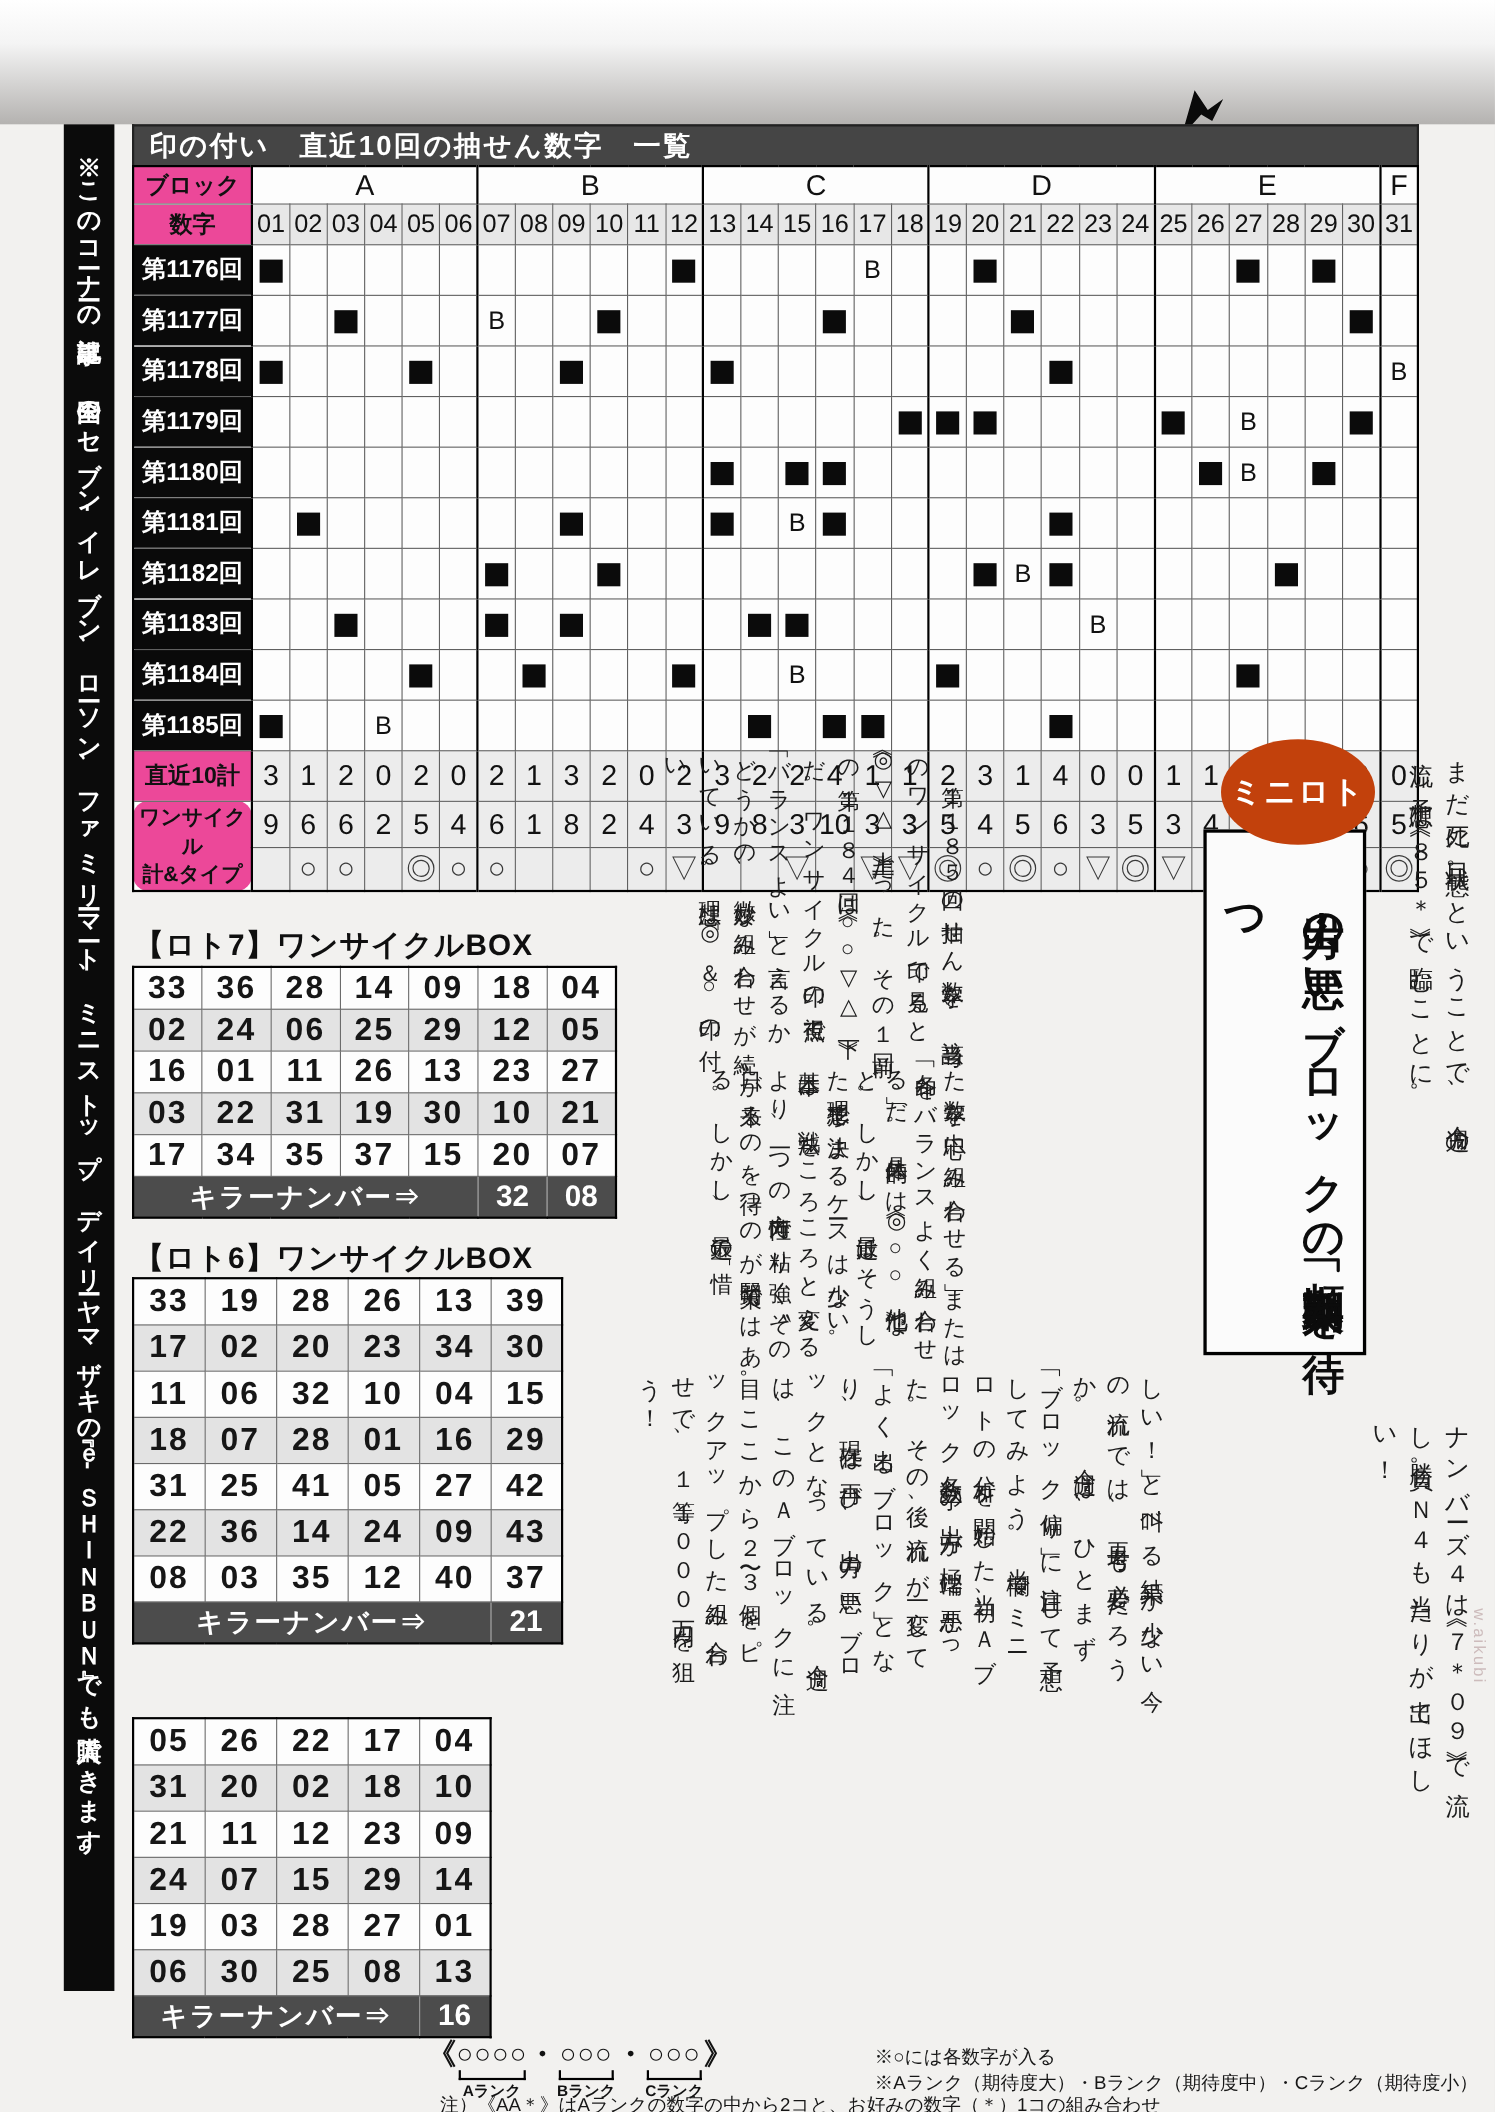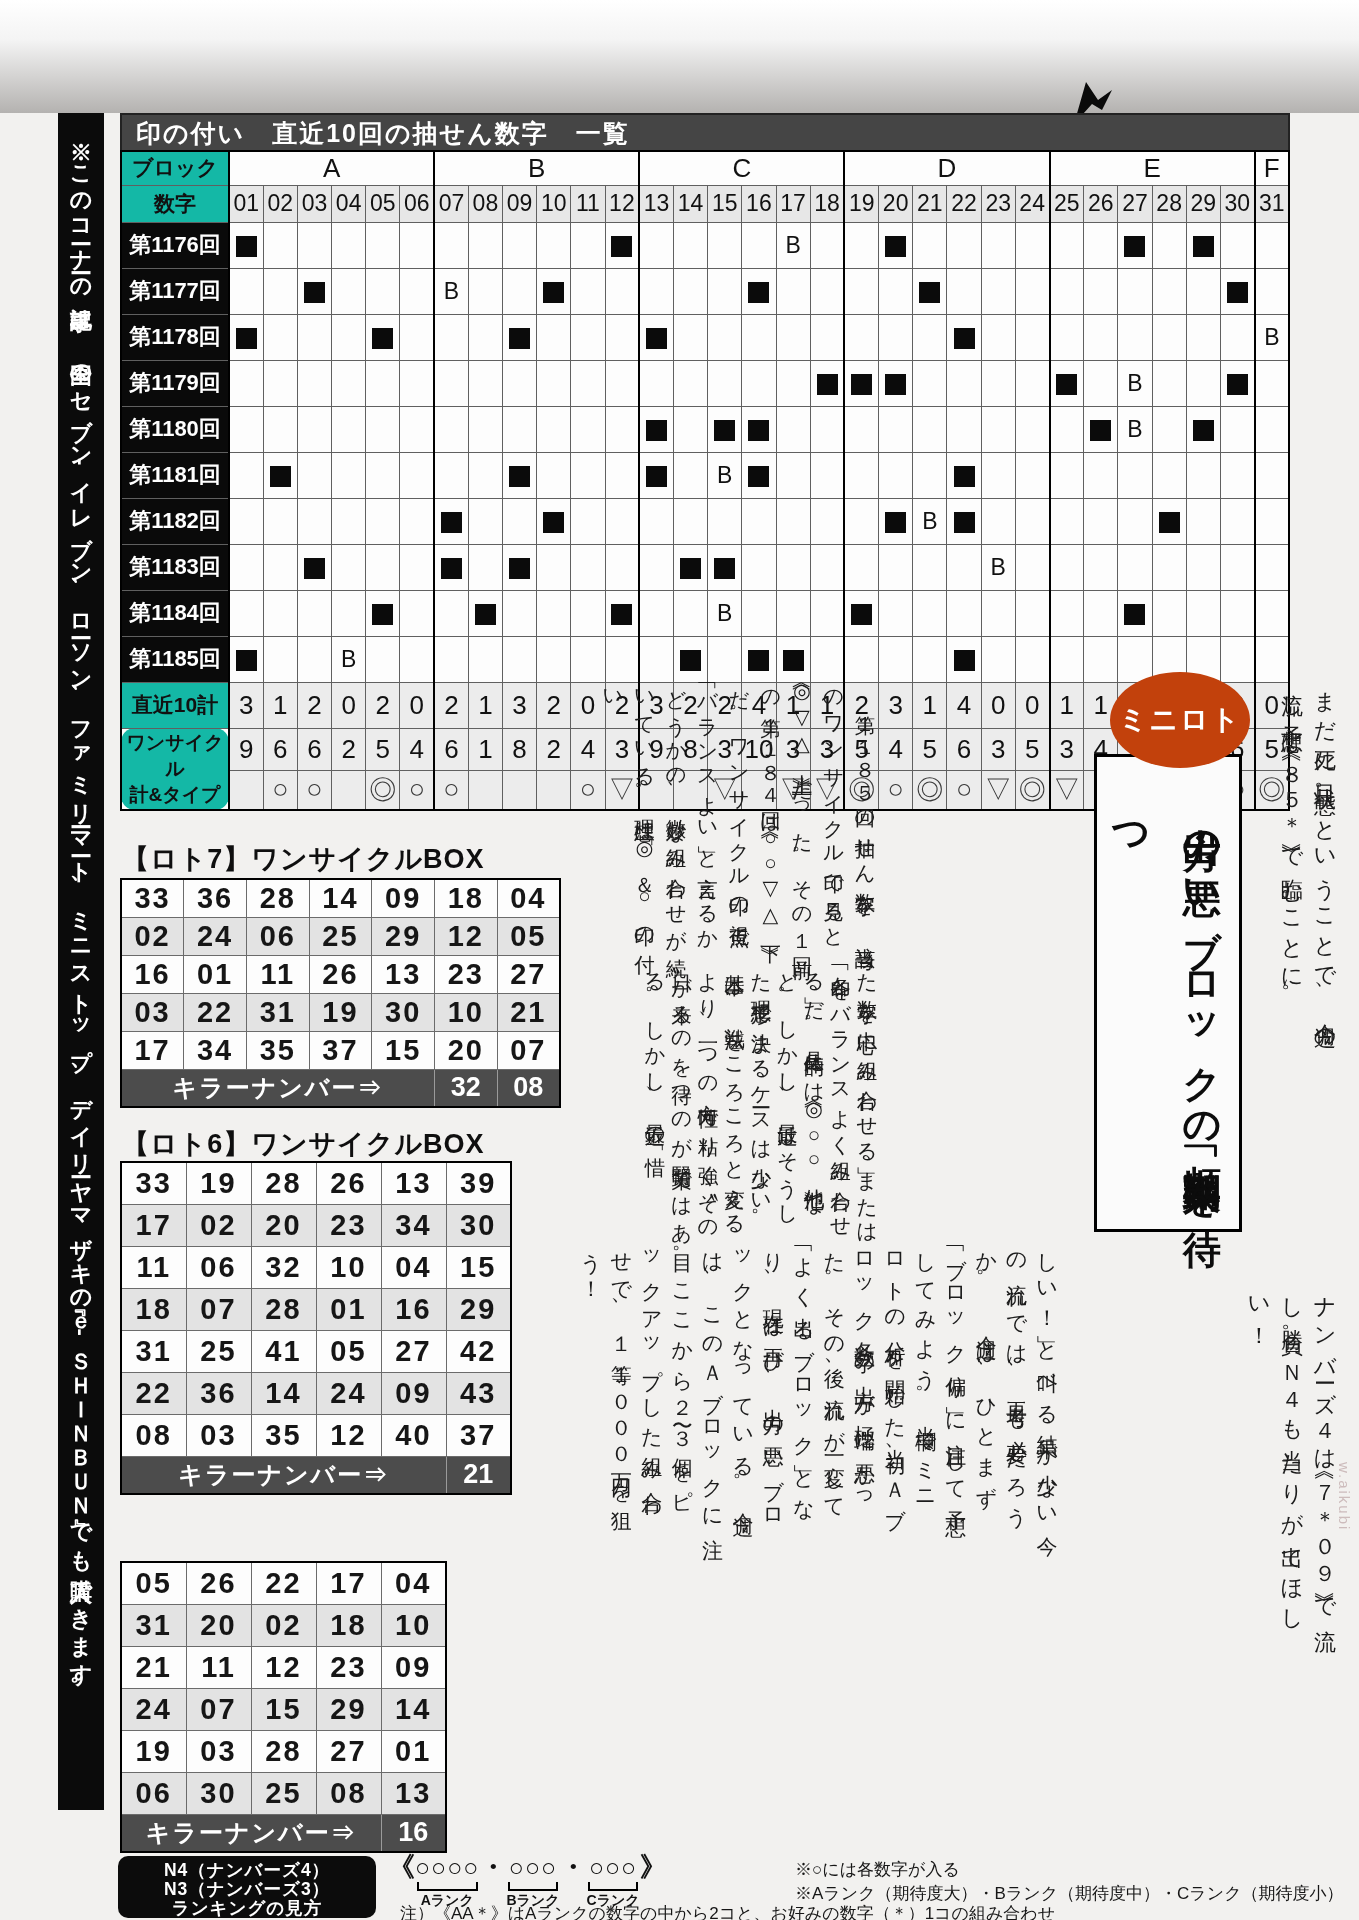--- a/index.html
+++ b/index.html
@@ -16,21 +16,21 @@
     color:#fff;font-size:22px;font-weight:bold;letter-spacing:2px;height:1670px;
     font-family:"Liberation Sans",sans-serif;}
   .vtext{writing-mode:vertical-rl;text-orientation:mixed;}
   
   #tablewrap{position:absolute;left:120px;top:113px;width:1170px;}
   #tablehead{height:37px;background:#454545;color:#fff;font-size:25px;font-weight:bold;
     letter-spacing:2px;line-height:37px;padding-left:14px;box-sizing:border-box;border:2px solid #222;border-bottom:none;}
   table.grid{border-collapse:collapse;width:1170px;table-layout:fixed;background:#fff;border:2.5px solid #000;}
   table.grid td{border:1px solid #606060;text-align:center;vertical-align:middle;padding:0;overflow:hidden;}
   td.thickR{border-right:2.5px solid #000 !important;}
-  td.lblcell{background:#14b8a6;font-size:21px;font-weight:bold;color:#111;}
+  td.lblcell{background:#ec4899;font-size:21px;font-weight:bold;color:#111;}
   td.blkcell{background:#fdfdfd;font-size:26px;color:#111;}
   td.numhdr{background:#e7e7e7;font-size:23px;color:#111;}
   td.rowlbl{background:#0a0a0a;color:#fff;font-size:22px;font-weight:bold;letter-spacing:0px;}
   td.datacell{background:#fdfdfd;font-size:23px;color:#111;}
   span.sq{display:inline-block;width:21px;height:21px;background:#0b0b0b;vertical-align:middle;}
   td.cntcell{background:#ececec;font-size:26px;color:#111;}
   td.cyccell{background:#ececec;font-size:26px;color:#111;}
   td.symcell{background:#ececec;font-size:27px;color:#3a3a3a;font-weight:normal;}
   
   .boxtitle{position:absolute;font-size:27px;font-weight:900;color:#0f0f0f;letter-spacing:1px;}
@@ -787,25 +787,20 @@
   <div id="headlinebox">
     <div id="headline" class="vtext">出方の悪いブロックの「頻出期到来」を待つ</div>
   </div>
   <div id="para1" class="para vtext">　第１１８５回の抽せん数字を、該当号のワンサイクル印で見ると《◎▽△上上》だった。その１回前の第１１８４回は《○○▽△下》だ。ワンサイクル印の視点で「バランスよい」と言えるかどうかの、微妙な組み合わせが続いている。理想は「◎＆○印の付い</div>
   <div id="para2" class="para vtext">た数字を中心に組み合わせる」または「各印をバランスよく組み合わせる」だ。具体的には《◎○○他他》など。しかし、最近はそうした理想形で決まるケースは少ない。　基本は、戦法をころころと変えるより、一つの方向性で粘り強く〝その日〟が来るのを待つのが賢明策ではある。しかし、最近の「惜</div>
   <div id="para3" class="para vtext">しい！」と叫べる結果が少ない今の流れでは、再考も必要だろうか。　今週は、ひとまず「ブロック偏り」に注目して予想してみよう。当欄でミニロトの分析を開始した当初、Ａブロック各数字の出方が極端に悪かった。その後、流れが一変して「よく出るブロック」となり、現在は再び、出方の悪いブロックとなっている。今週は、このＡブロックに注目。ここから２〜３個をピックアップした組み合わせで、１等１０００万円を狙う！</div>
   <div id="para-right-top" class="para vtext">まだ死に目状態。ということで、今週の流し予想は《８５＊》で臨むことに。</div>
   <div id="para-right-bottom" class="para vtext">ナンバーズ４は《７＊０９》で流し勝負。Ｎ４も当たりが出てほしい！</div>
   <div id="watermark" class="vtext">w.aikubi</div>
 
-  <div id="legendbox">
-    <div>N4（ナンバーズ4）</div>
-    <div>N3（ナンバーズ3）</div>
-    <div>ランキングの見方</div>
-  </div>
   <div id="formula">
       <span class="fmark">《</span>
       <span class="fgroup">
         <span class="fcircles">○○○○</span>
         <span class="fbracket"></span>
         <span class="franklabel">Aランク</span>
       </span>
       <span class="fmark">・</span>
       <span class="fgroup">
         <span class="fcircles">○○○</span>

